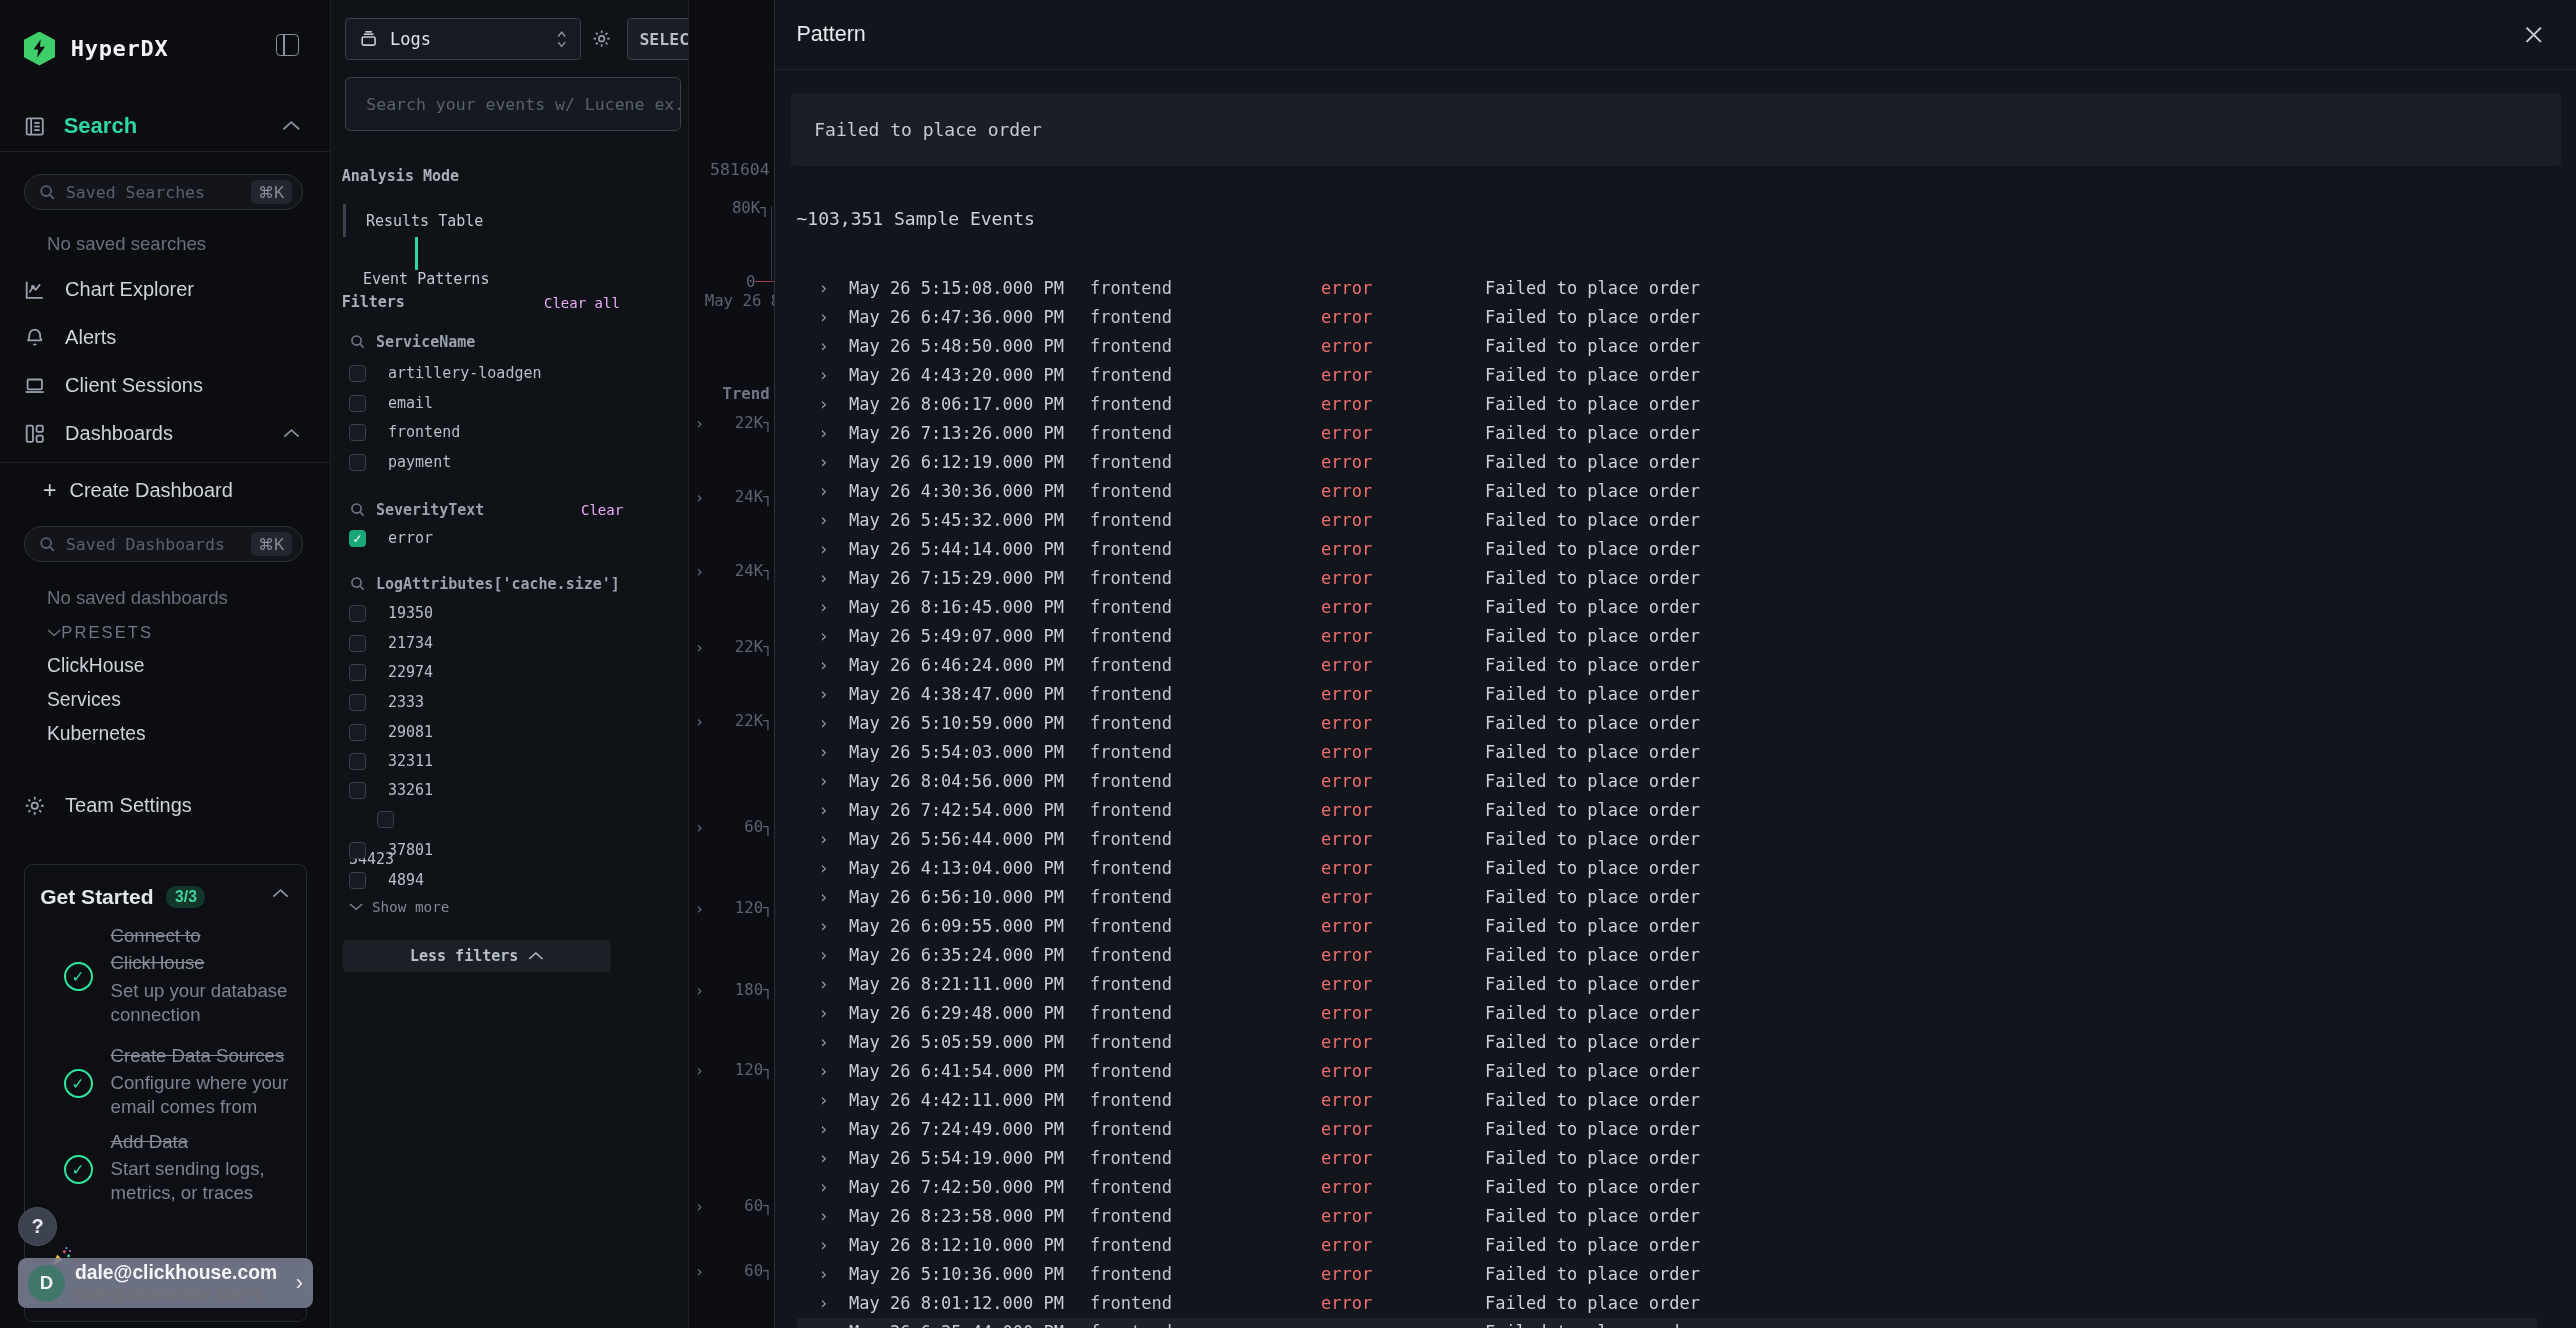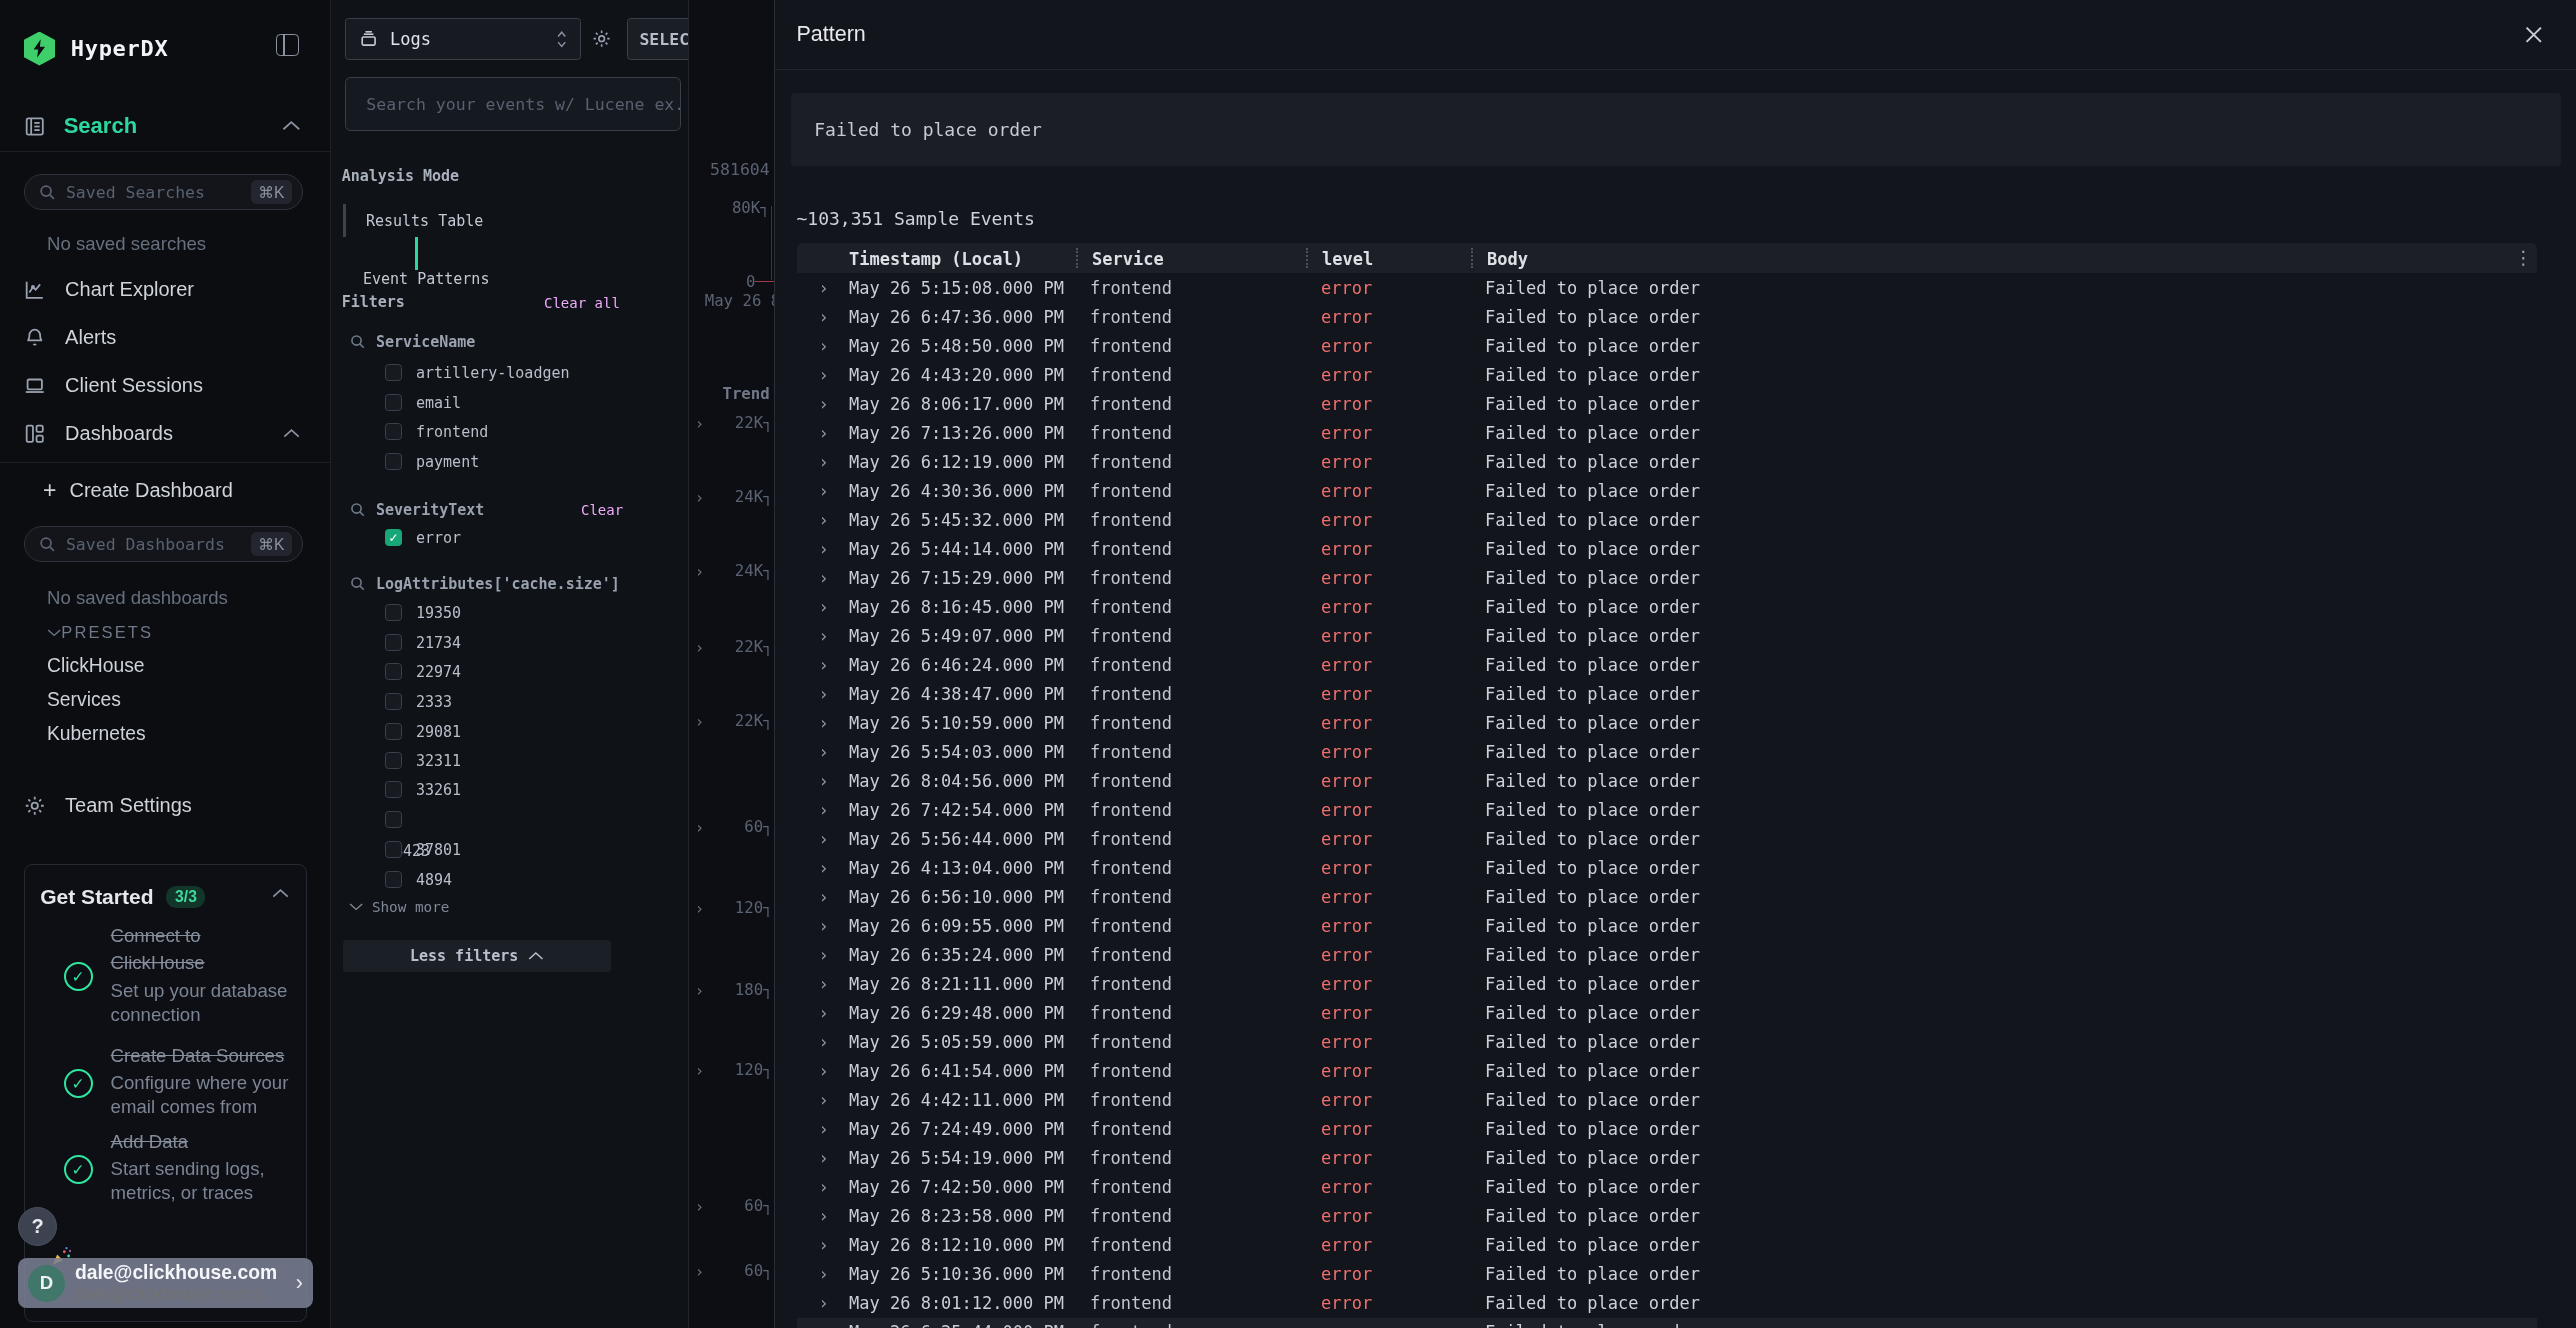--- a/index.html
+++ b/index.html
@@ -77,21 +77,21 @@
                white-space:nowrap; padding-left:20px; }
   .panel-h { position:absolute; font-family:"DejaVu Sans Mono",monospace; font-weight:bold;
              font-size:15px; color:#aab1bd; }
   .tab-row { position:absolute; left:12px; display:flex; align-items:center; }
   .tab-rail { width:2.9px; height:33px; background:#3c434e; }
   .tab-rail.on { background:#2fd7a0; }
   .tab-txt { font-family:"DejaVu Sans Mono",monospace; font-size:15px; color:#c3c8d2; margin-left:20px; }
   .link-txt { position:absolute; font-family:"DejaVu Sans Mono",monospace; font-size:14px; color:#f0abfc; }
   .fgroup-head { position:absolute; left:19.3px; display:flex; align-items:center; gap:10px; }
   .fgroup-name { font-family:"DejaVu Sans Mono",monospace; font-weight:bold; font-size:15px; color:#9aa2b0; }
-  .fopt { position:absolute; left:18px; display:flex; align-items:flex-start; gap:14px; cursor:pointer;margin-left:36px; }
+  .fopt { position:absolute; left:18px; display:flex; align-items:flex-end; gap:22px; cursor:pointer; }
   .cb { width:17px; height:17px; border:0.7px solid #3a414c; border-radius:3.6px; background:#171a20;
         display:flex; align-items:center; justify-content:center; }
   .cb.on { background:#18a878; border-color:#18a878; color:#fff; font-size:12px; }
   .folabel { font-family:"DejaVu Sans Mono",monospace; font-size:15px; color:#b9bfca; }
   .show-more { position:absolute; left:18px; display:flex; align-items:center; gap:8.6px;
                font-family:"DejaVu Sans Mono",monospace; font-size:14.3px; color:#828a99; }
   .less-btn { position:absolute; left:12px; top:940px; width:268px; height:31.5px; background:#1b1f26;
               border-radius:3.6px; display:flex; align-items:center; justify-content:center; gap:10px;
               font-family:"DejaVu Sans Mono",monospace; font-weight:bold; font-size:15px; color:#b9c0cc; }
 
@@ -486,30 +486,20 @@
       </svg>
   </div>
   <div class="drawer-div"></div>
 
   <div class="pattern-card">
     <span class="pattern-text">Failed to place order</span>
   </div>
 
   <div class="sample-count">~103,351 Sample Events</div>
 
-  <div class="thead">
-    <span class="th" style="left:52px;">Timestamp (Local)</span>
-    <span class="th-sep" style="left:279px;"></span>
-    <span class="th" style="left:295px;">Service</span>
-    <span class="th-sep" style="left:509px;"></span>
-    <span class="th" style="left:525px;">level</span>
-    <span class="th-sep" style="left:674px;"></span>
-    <span class="th" style="left:690px;">Body</span>
-    <span class="kebab">⋮</span>
-  </div>
 
   <div class="rows" id="ev-rows">
       <div class="ev-row">
     <span class="ev-expand">›</span>
     <span class="ev-ts">May 26 5:15:08.000 PM</span>
     <span class="ev-svc">frontend</span>
     <span class="ev-lvl">error</span>
     <span class="ev-body">Failed to place order</span>
   </div>
       <div class="ev-row">

